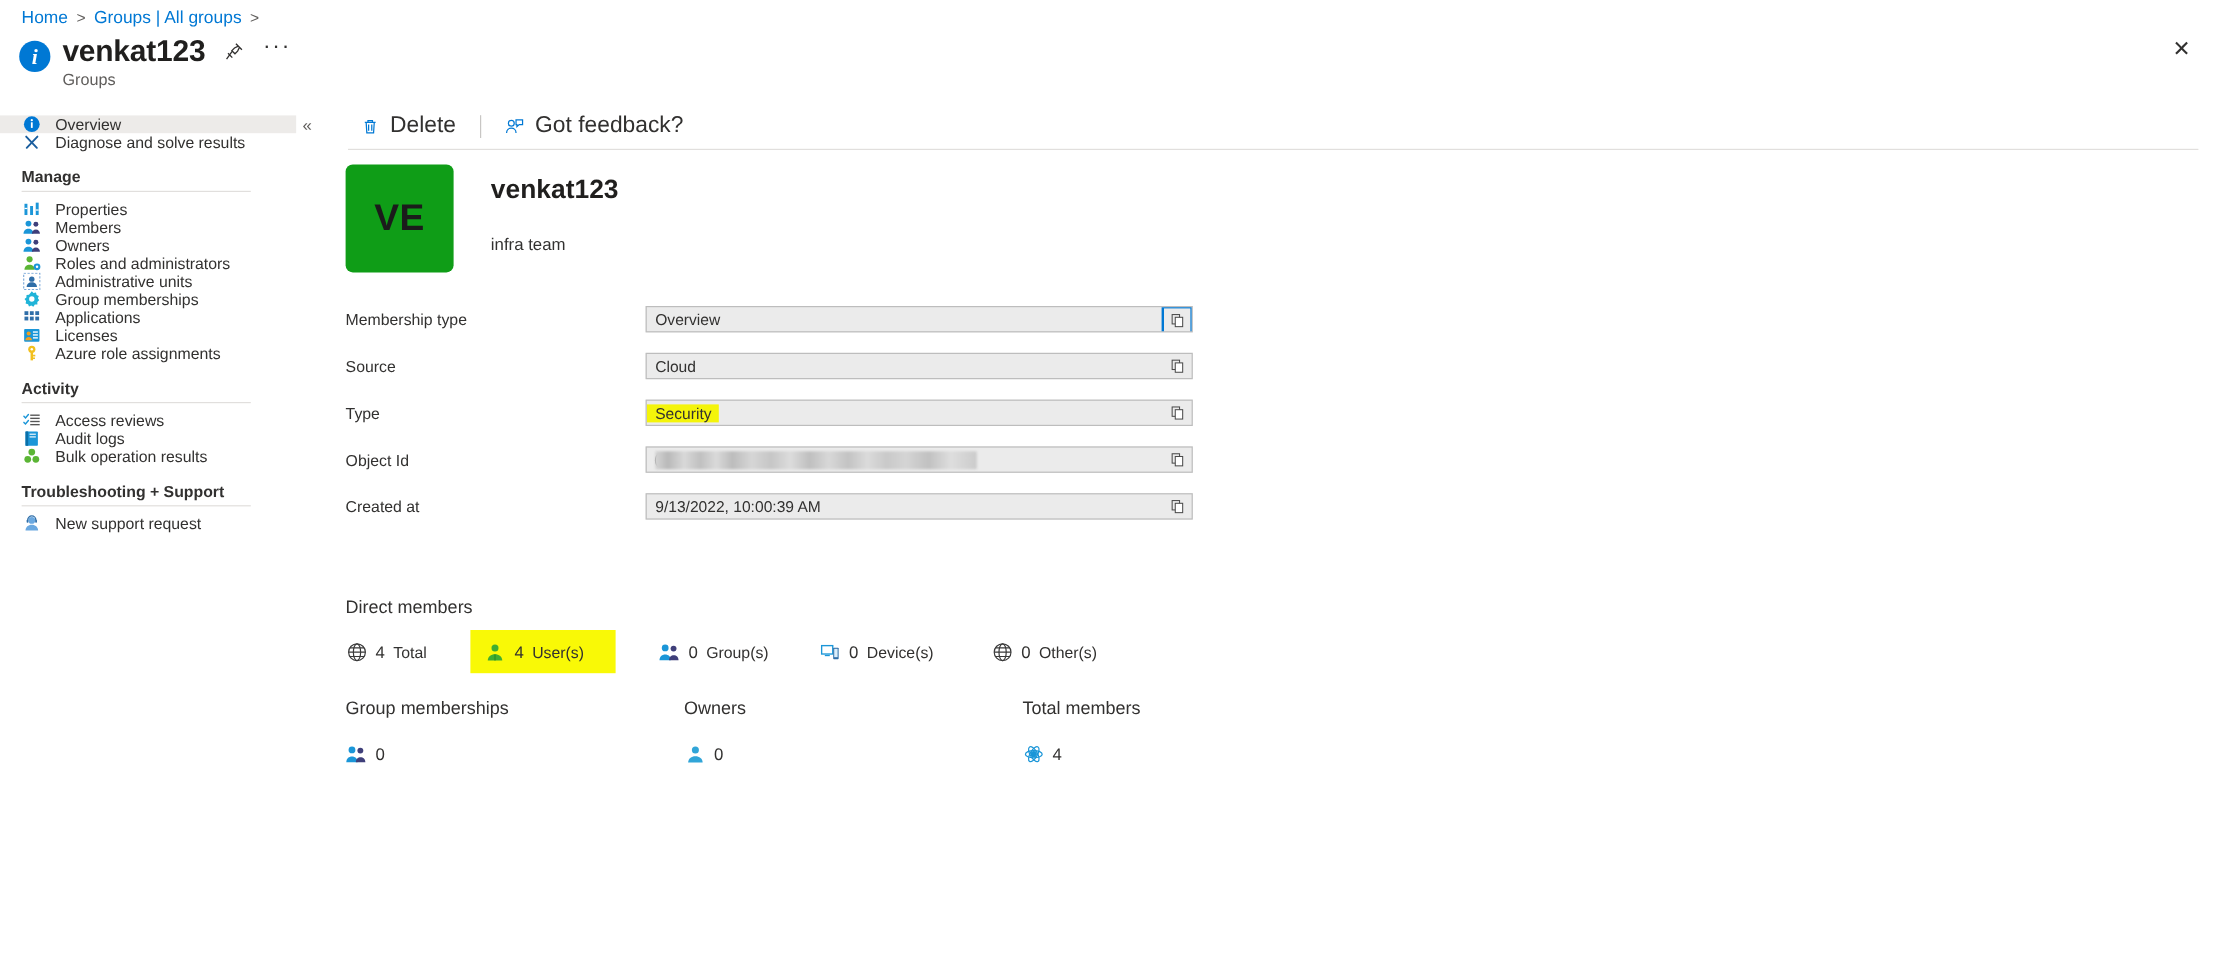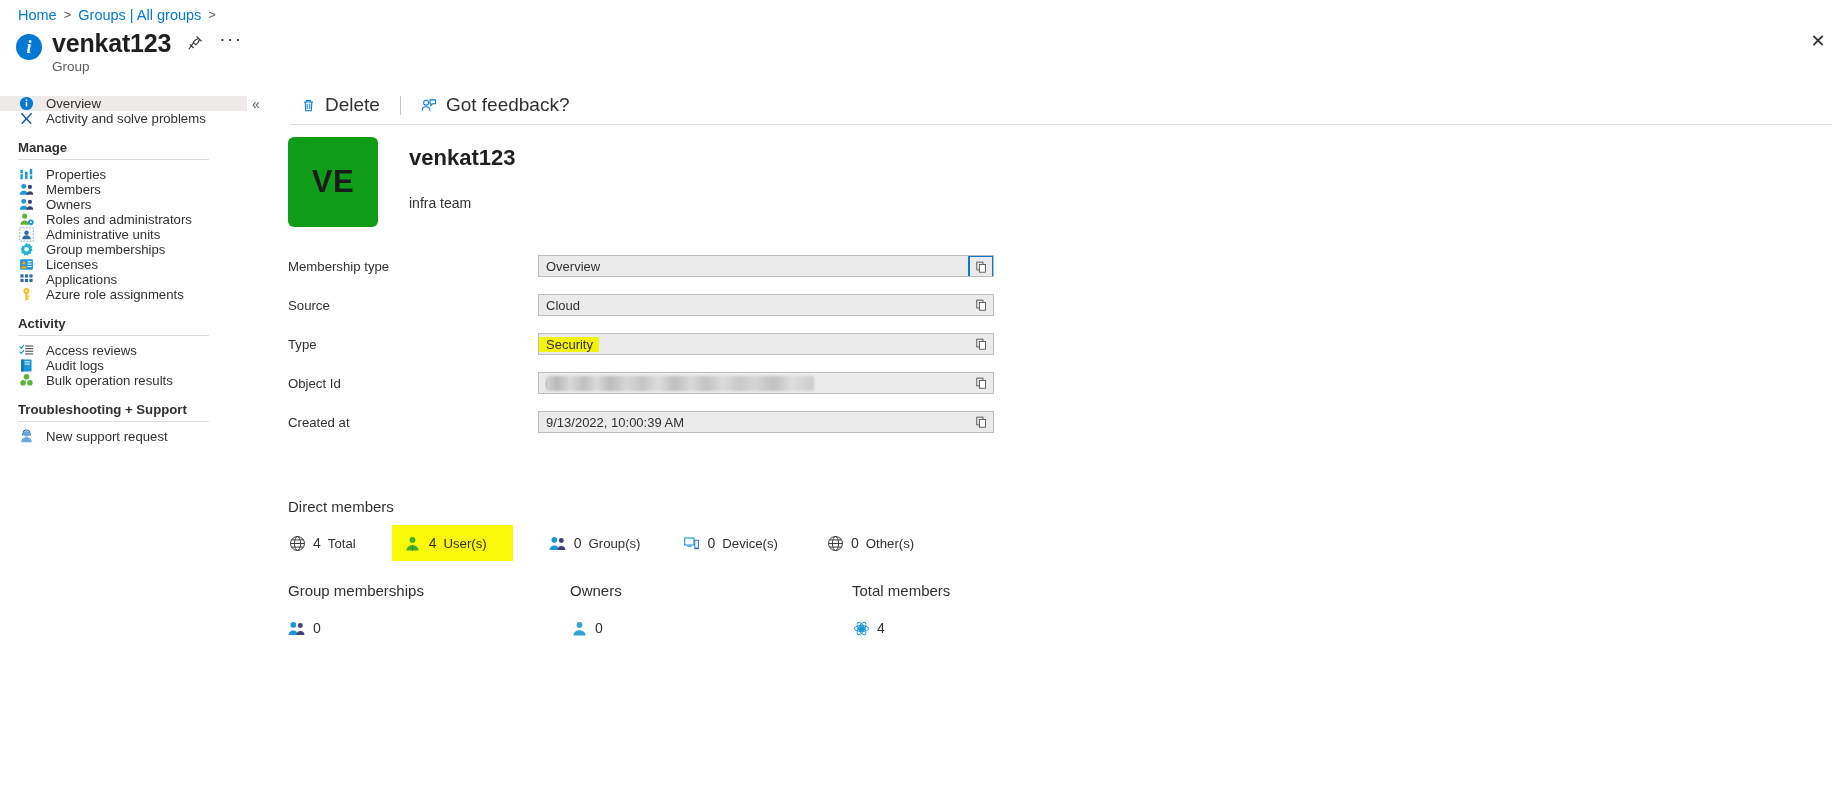--- a/index.html
+++ b/index.html
@@ -228,21 +228,21 @@
     <div class="title-texts">
       <div class="title-main-line">
         <span class="page-title">venkat123</span>
         <span class="pin-icon" title="Pin">
           <svg width="16" height="16" viewBox="0 0 16 16" fill="none" stroke="#323130" stroke-width="1.1">
             <path d="M9.6 1.4 L14.6 6.4 M11.6 3.4 L8.4 5.0 L6.2 7.2 L8.8 9.8 L11 7.6 L12.6 4.4 M6.6 7.6 L1.8 14.2 M3.0 9.4 L6.6 13.0"></path>
           </svg>
         </span>
         <span class="ellipsis-icon">···</span>
       </div>
-      <div class="page-subtitle">Group</div>
+      <div class="page-subtitle">Groups</div>
     </div>
   </div>
 
   <button class="close-btn">✕</button>
 
   <div class="collapse-btn">«</div>
 
   <div class="sidebar">
 
     <div class="nav-item selected">
@@ -256,21 +256,21 @@
       <span>Overview</span>
     </div>
 
     <div class="nav-item">
       <span class="nav-icon">
         <svg width="15" height="15" viewBox="0 0 16 16" stroke="#1b5e9e" stroke-width="1.7" fill="none" stroke-linecap="round">
             <path d="M3 3 L12.5 13"></path>
             <path d="M13 3 L3.5 13"></path>
           </svg>
       </span>
-      <span>Activity and solve problems</span>
+      <span>Diagnose and solve results</span>
     </div>
 
     <div class="nav-section">Manage</div>
     <div class="nav-rule"></div>
 
     <div class="nav-item">
       <span class="nav-icon">
         <svg width="15" height="15" viewBox="0 0 16 16">
             <rect x="1.5" y="3" width="2.6" height="10" fill="#1b96d8"></rect>
             <rect x="6.5" y="5" width="2.6" height="8" fill="#1b96d8"></rect>
@@ -330,48 +330,48 @@
     </div>
 
     <div class="nav-item">
       <span class="nav-icon">
         <svg width="15" height="15" viewBox="0 0 16 16">
             <path d="M8 0.8 L9.5 2.4 L11.7 1.9 L12.3 4.1 L14.3 5 L13.4 7 L14.6 8.8 L12.9 10.2 L13 12.5 L10.7 12.6 L9.4 14.5 L7.5 13.5 L5.5 14.3 L4.7 12.2 L2.5 11.6 L2.9 9.4 L1.5 7.6 L3.2 6.2 L3.3 4 L5.5 3.9 Z" fill="#20b4d8"></path>
             <circle cx="8" cy="7.7" r="2.4" fill="#fff"></circle>
           </svg>
       </span>
       <span>Group memberships</span>
-    </div>
-
-    <div class="nav-item">
-      <span class="nav-icon">
-        <svg width="15" height="15" viewBox="0 0 16 16">
-            <rect x="1.2" y="2.4" width="13.6" height="11.2" rx="0.8" fill="#1b96d8"></rect>
-            <rect x="9" y="4.4" width="4.4" height="1.2" fill="#fff"></rect>
-            <rect x="9" y="7" width="4.4" height="1.2" fill="#fff"></rect>
-            <rect x="9" y="9.6" width="4.4" height="1.2" fill="#fff"></rect>
-            <circle cx="5.2" cy="6.3" r="1.8" fill="#f0a020"></circle>
-            <path d="M2.2 12.4c0-1.9 1.3-3 3-3s3 1.1 3 3z" fill="#f0a020"></path>
-          </svg>
-      </span>
-      <span>Licenses</span>
     </div>
 
     <div class="nav-item">
       <span class="nav-icon">
         <svg width="15" height="15" viewBox="0 0 16 16" fill="#2f6ea8">
             <rect x="1.5" y="2.5" width="3.4" height="3.4"></rect>
             <rect x="6.3" y="2.5" width="3.4" height="3.4"></rect>
             <rect x="11.1" y="2.5" width="3.4" height="3.4"></rect>
             <rect x="1.5" y="7.3" width="3.4" height="3.4"></rect>
             <rect x="6.3" y="7.3" width="3.4" height="3.4"></rect>
             <rect x="11.1" y="7.3" width="3.4" height="3.4"></rect>
           </svg>
       </span>
       <span>Applications</span>
+    </div>
+
+    <div class="nav-item">
+      <span class="nav-icon">
+        <svg width="15" height="15" viewBox="0 0 16 16">
+            <rect x="1.2" y="2.4" width="13.6" height="11.2" rx="0.8" fill="#1b96d8"></rect>
+            <rect x="9" y="4.4" width="4.4" height="1.2" fill="#fff"></rect>
+            <rect x="9" y="7" width="4.4" height="1.2" fill="#fff"></rect>
+            <rect x="9" y="9.6" width="4.4" height="1.2" fill="#fff"></rect>
+            <circle cx="5.2" cy="6.3" r="1.8" fill="#f0a020"></circle>
+            <path d="M2.2 12.4c0-1.9 1.3-3 3-3s3 1.1 3 3z" fill="#f0a020"></path>
+          </svg>
+      </span>
+      <span>Licenses</span>
     </div>
 
     <div class="nav-item">
       <span class="nav-icon">
         <svg width="15" height="15" viewBox="0 0 16 16">
             <circle cx="8" cy="4.3" r="3.2" fill="#f2c01e"></circle>
             <circle cx="8" cy="4.3" r="1.1" fill="#fff"></circle>
             <rect x="6.9" y="6.8" width="2.2" height="7.4" fill="#f2c01e"></rect>
             <rect x="9.1" y="9.2" width="2" height="1.5" fill="#f2c01e"></rect>
             <rect x="9.1" y="11.6" width="1.7" height="1.4" fill="#f2c01e"></rect>

